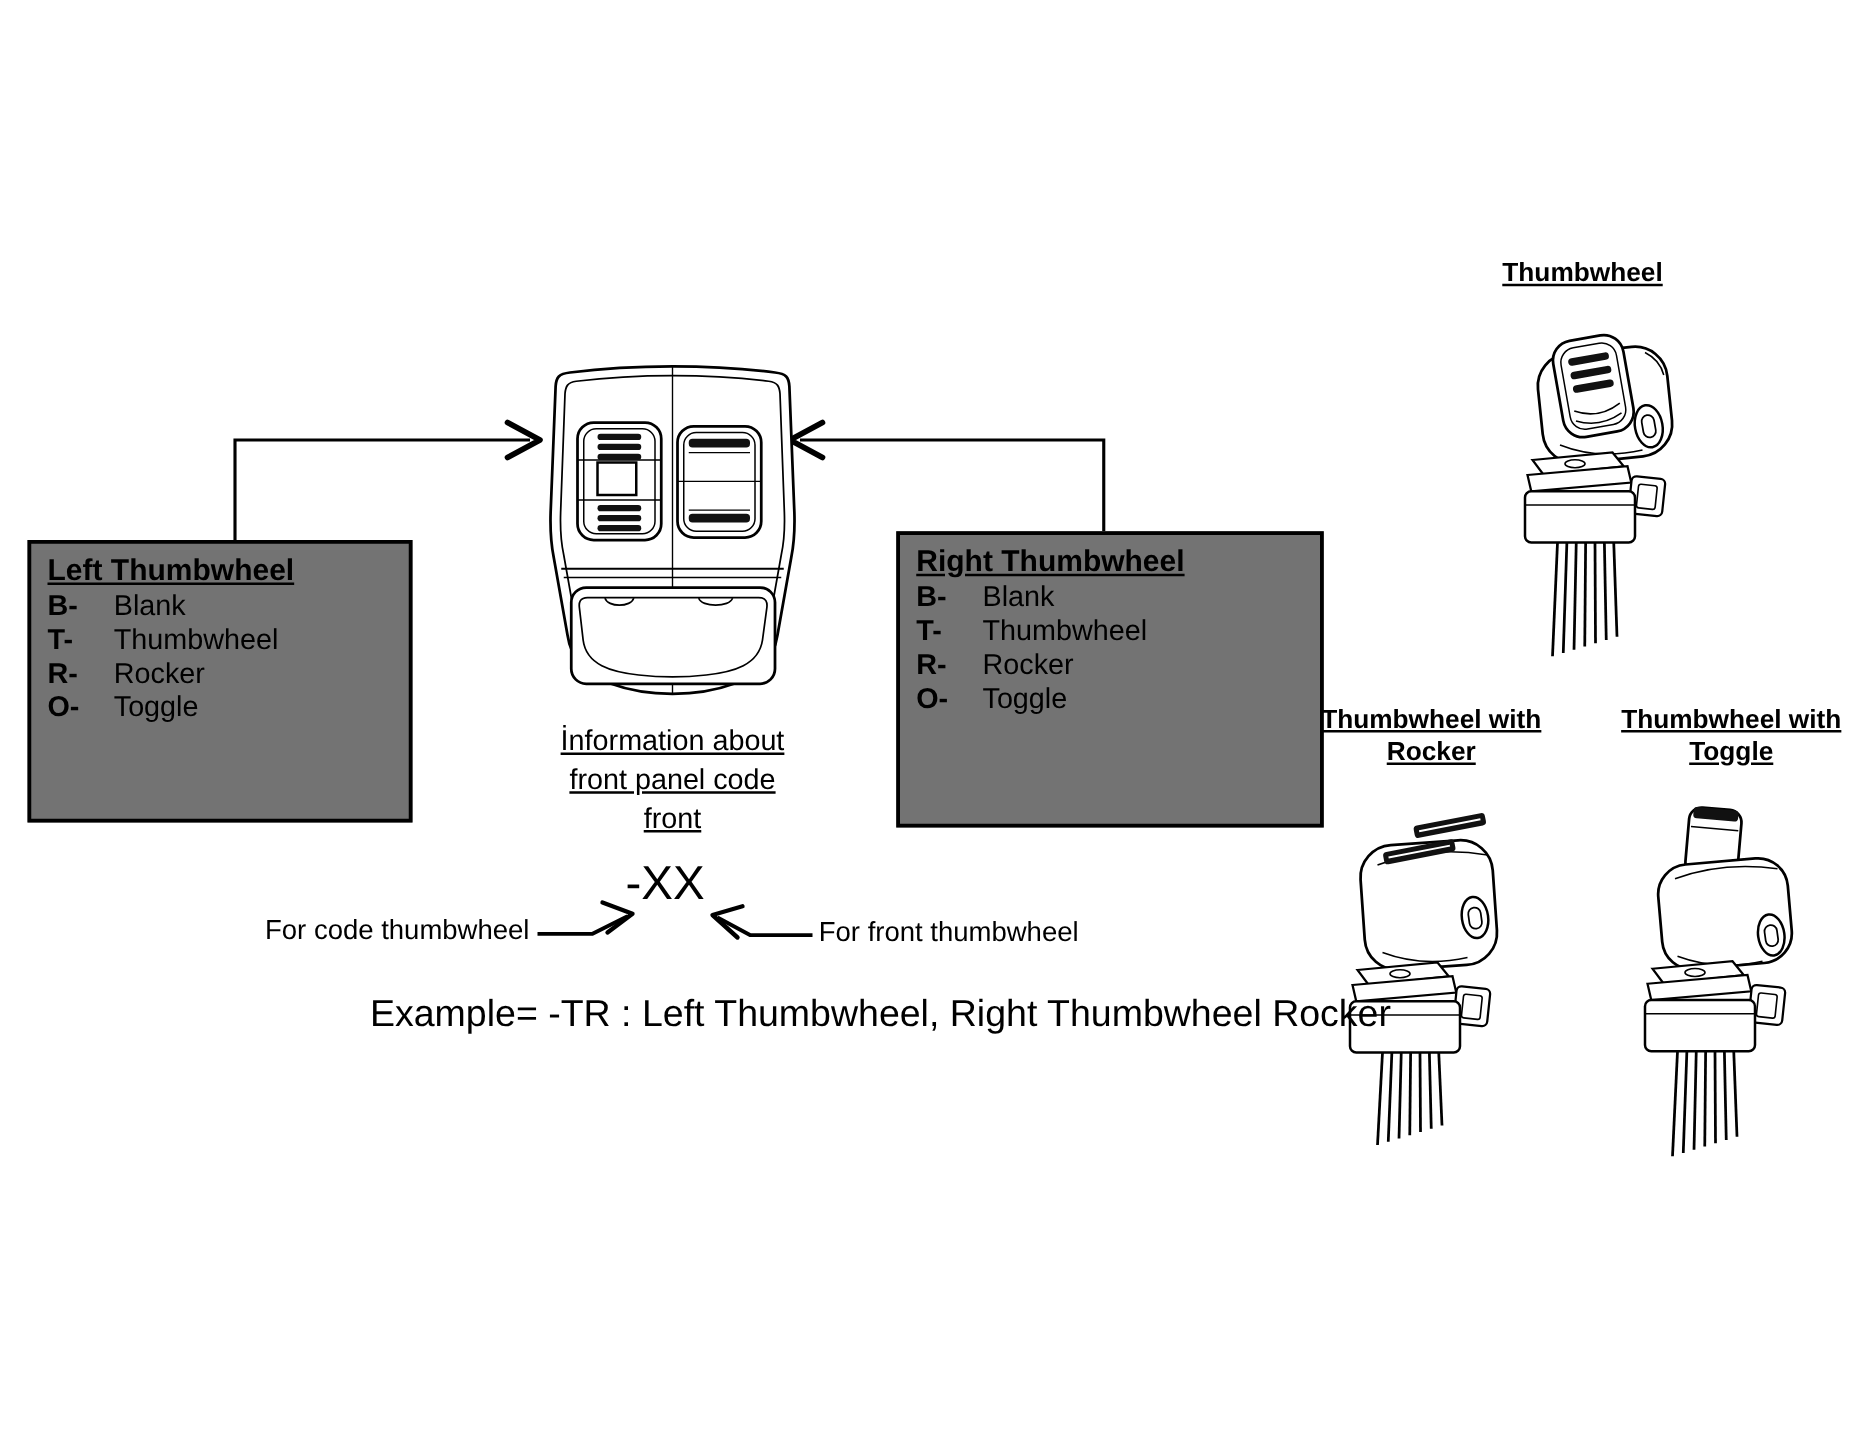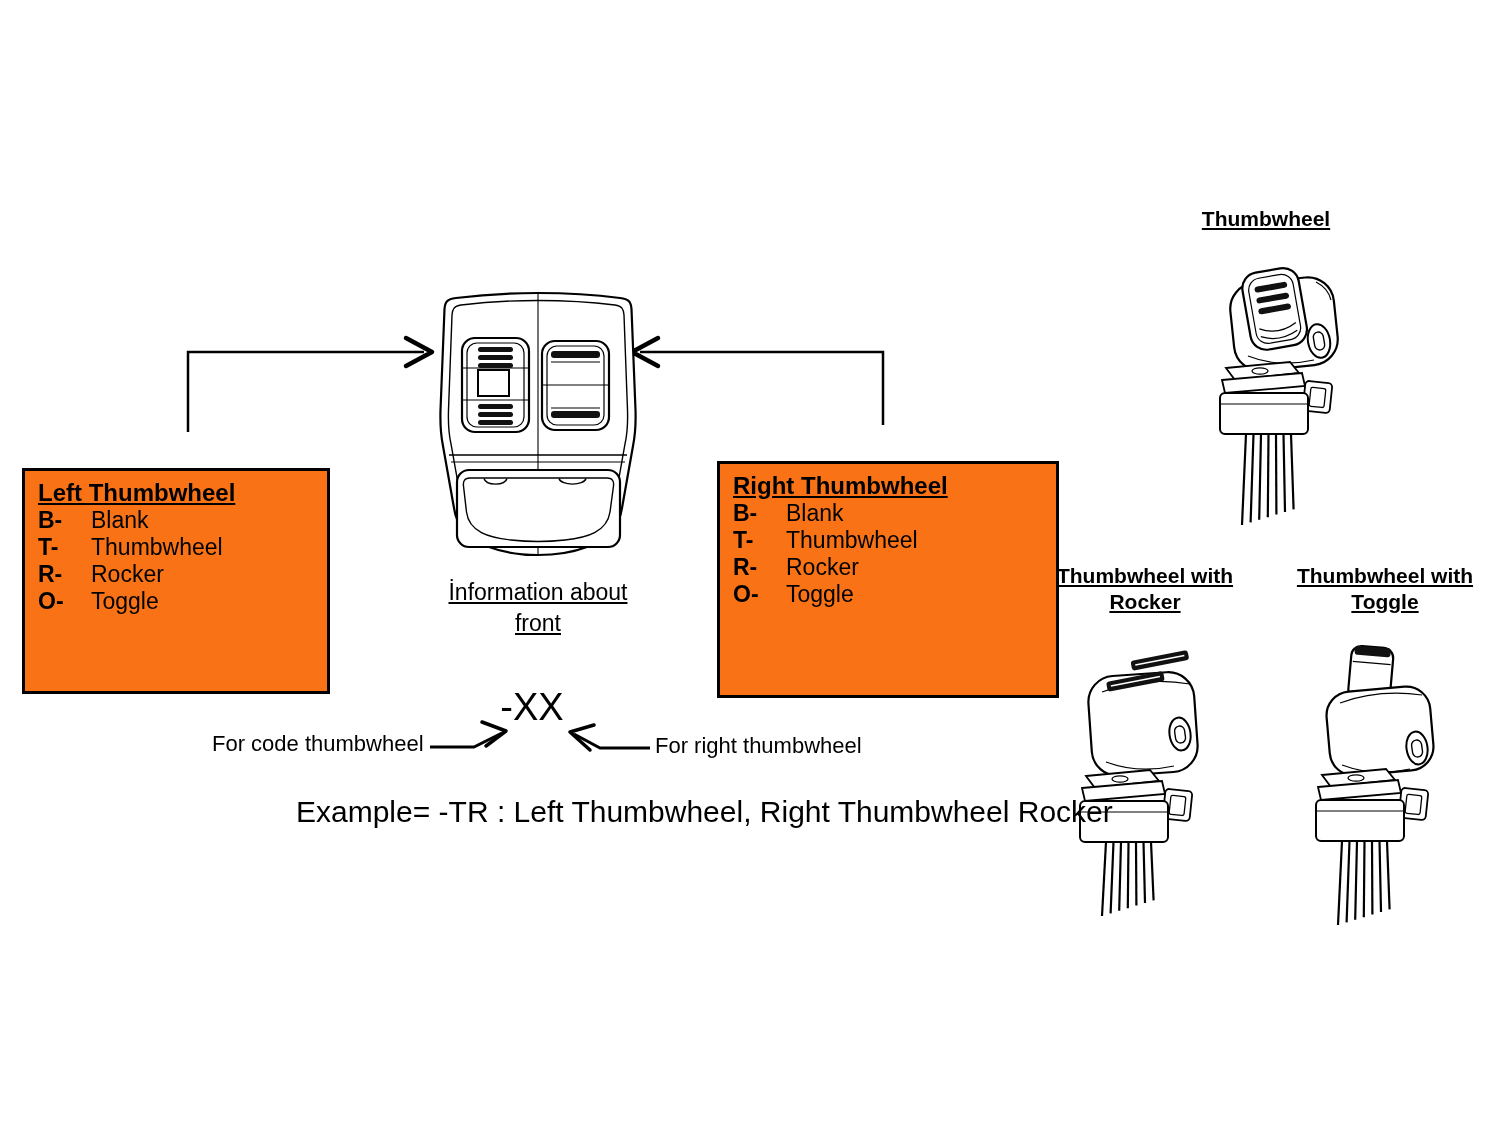--- a/index.html
+++ b/index.html
@@ -5,22 +5,22 @@
   html,body{margin:0;padding:0;}
   body{
     width:1500px;height:1143px;background:#ffffff;
     font-family:"Liberation Sans", sans-serif;color:#000;
   }
   .canvas{position:relative;width:1500px;height:1143px;background:#fff;overflow:hidden;}
   svg.overlay{position:absolute;left:0;top:0;}
 
   
   .option-box{
-    position:absolute;background:#f97316;border:3px solid #000;box-sizing:border-box;
-    font-size:23px;line-height:27px;margin-top:36px;
+    position:absolute;background:#737373;border:3px solid #000;box-sizing:border-box;
+    font-size:23px;line-height:27px;
   }
   .option-box .title{font-weight:bold;text-decoration:underline;font-size:24px;margin:8px 13px 1px 13px;white-space:nowrap;}
   .option-box .row{display:flex;margin-left:13px;}
   .option-box .code{font-weight:bold;width:53px;flex:0 0 53px;}
   .left-box{left:22px;top:432px;width:308px;height:226px;}
   .right-box{left:717px;top:425px;width:342px;height:237px;}
 
   .caption{position:absolute;left:425px;top:577px;width:226px;text-align:center;font-size:23px;line-height:31px;}
   .caption .line{display:block;text-decoration:underline;}
 
@@ -238,27 +238,28 @@
       <span class="olabel">Rocker</span>
     </div>
     <div class="row">
       <span class="code">O-</span>
       <span class="olabel">Toggle</span>
     </div>
   </div>
 
   <div class="caption">
     <span class="line">İnformation about</span>
+    <span class="line">front panel code</span>
     <span class="line">front</span>
   </div>
 
   <div class="code-xx">-XX</div>
 
   <div class="arrow-label for-left">For code thumbwheel</div>
-  <div class="arrow-label for-right">For right thumbwheel</div>
+  <div class="arrow-label for-right">For front thumbwheel</div>
 
   <div class="example">Example= -TR : Left Thumbwheel, Right Thumbwheel Rocker</div>
 
   <div class="comp-label lbl-thumbwheel">
     <span class="line">Thumbwheel</span>
   </div>
   <div class="comp-label lbl-rocker">
     <span class="line">Thumbwheel with</span>
     <span class="line">Rocker</span>
   </div>

